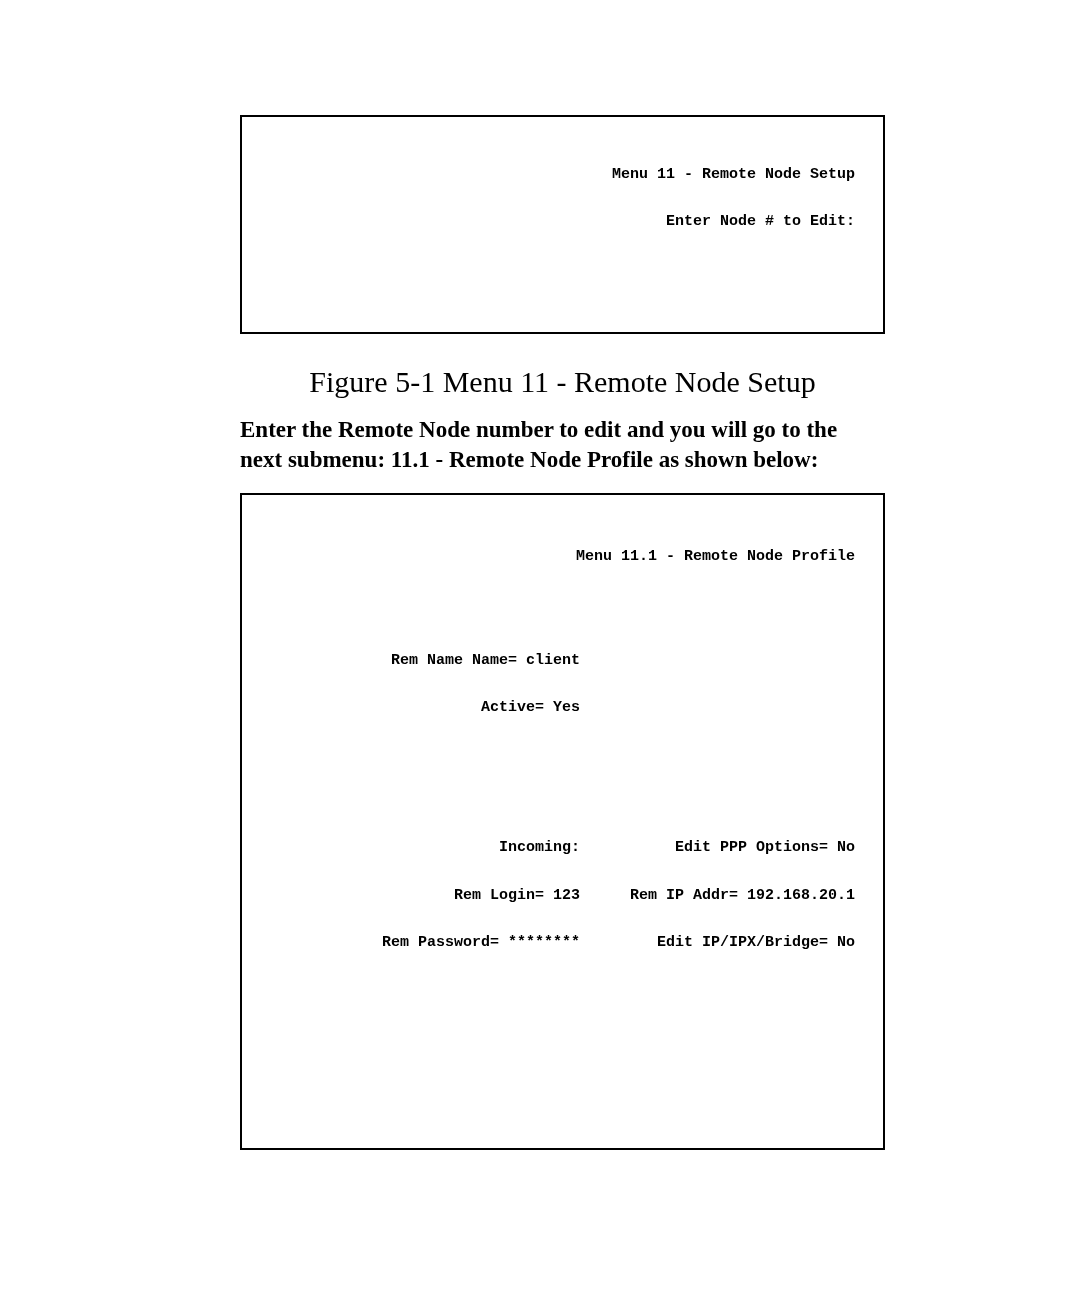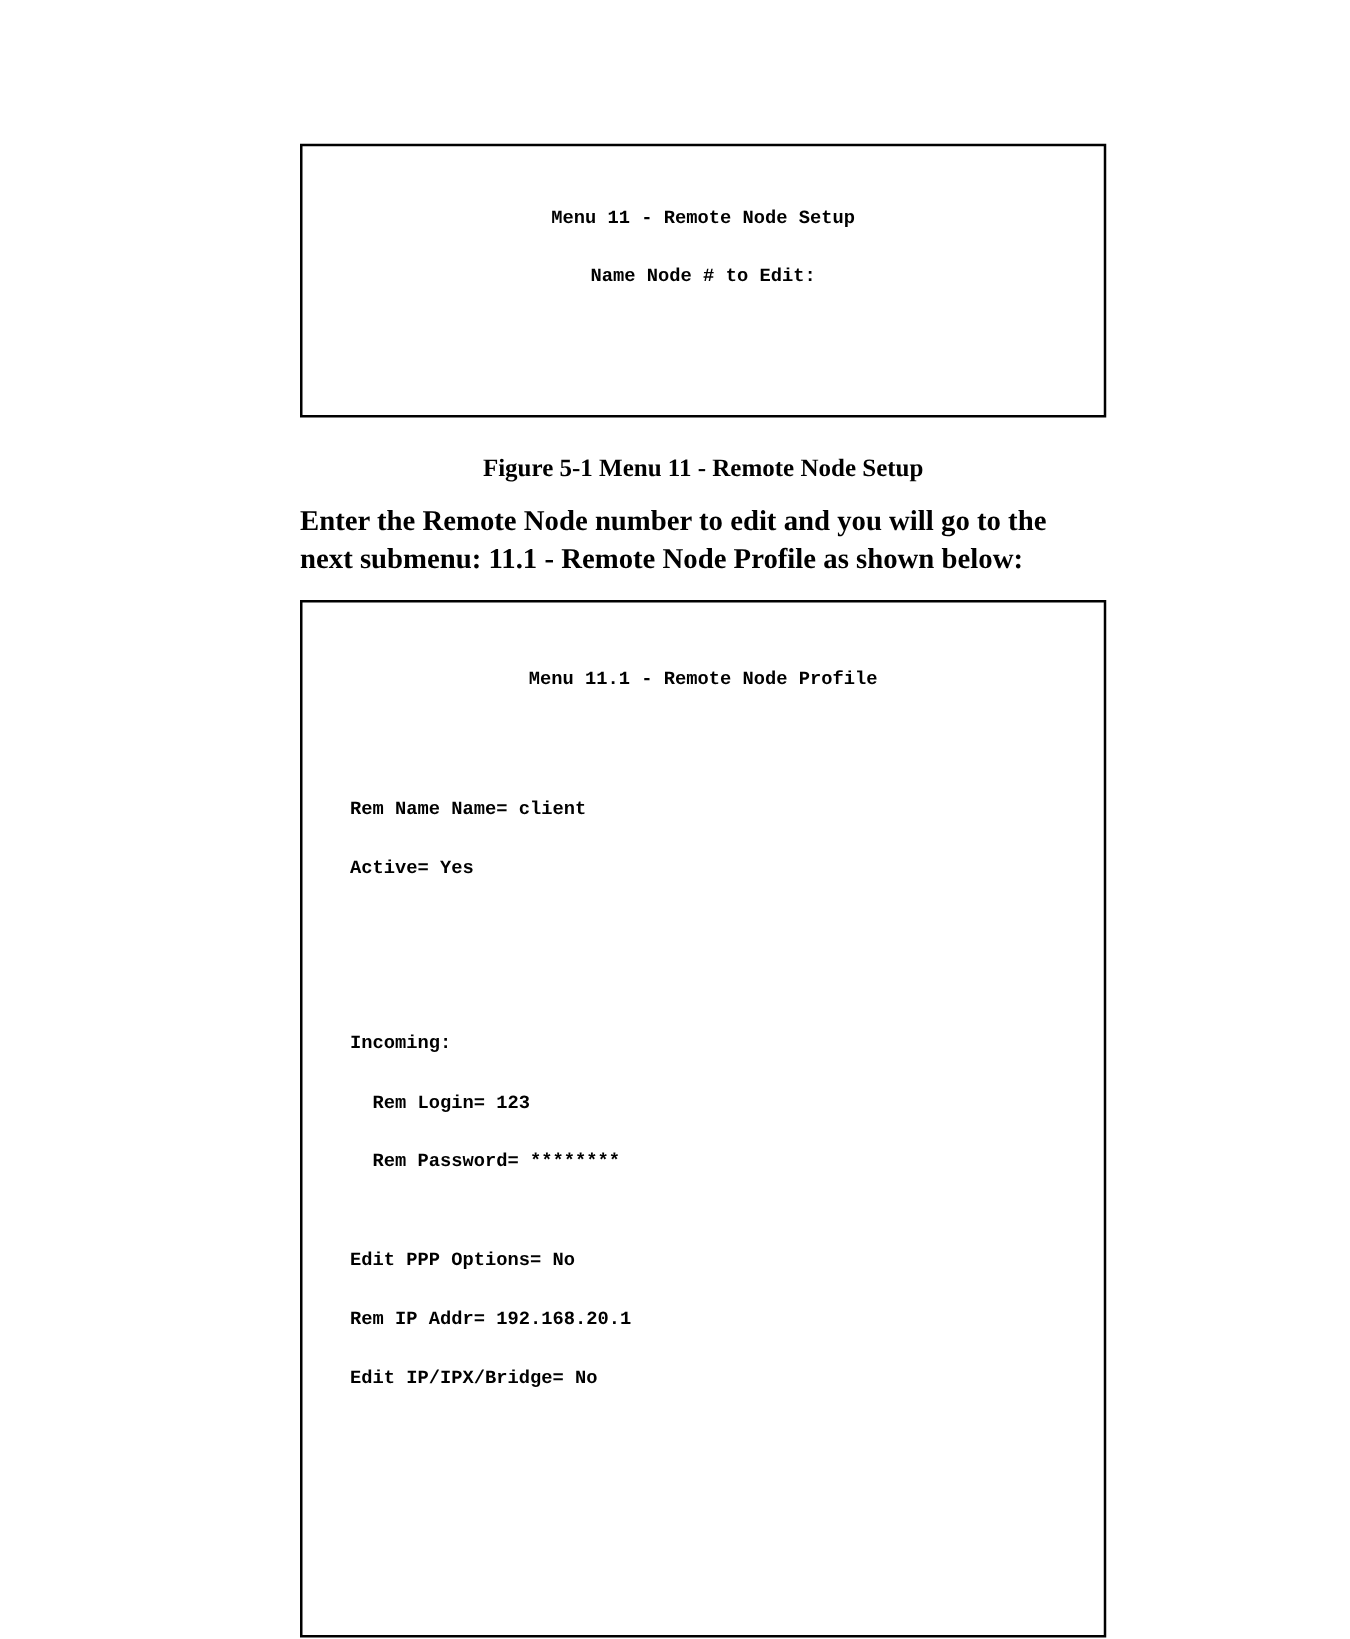--- a/index.html
+++ b/index.html
@@ -26,25 +26,26 @@
     padding: 18px 28px 24px 28px;
     font-family: "Courier New", Courier, monospace;
     font-weight: bold;
     font-size: 15px;
     line-height: 1.05;
     white-space: pre;
     overflow: hidden;
   }
   .terminal .mono-line {
     white-space: pre;
+    text-align: right;
   }
   .caption {
     text-align: center;
-    font-weight: bold;
-    font-size: 20px;
+    font-weight: normal;
+    font-size: 30px;
     margin: 28px 0 14px 0;
   }
   .body-text {
     margin: 0 0 18px 0;
     font-weight: bold;
   }
   .underline-slot {
     display: inline-block;
     border-bottom: 2px solid #000;
     width: 60px;
@@ -68,39 +69,39 @@
   .col2 .cR { flex: 1; }
   .blk { margin-top: 14px; }
 </style>
 </head>
 <body>
 
 <div class="page">
 
   <div class="terminal">
     <div class="center-line mono-line">Menu 11 - Remote Node Setup</div>
-    <div class="center-line mono-line">Name Node # to Edit:</div>
+    <div class="center-line mono-line">Enter Node # to Edit:</div>
     <div class="mono-line">&nbsp;</div>
   </div>
 
   <div class="caption">Figure 5-1 Menu 11 - Remote Node Setup</div>
 
   <p class="body-text">Enter the Remote Node number to edit and you will go to the next submenu: 11.1 - Remote Node Profile as shown below:</p>
 
   <div class="terminal">
     <div class="center-line mono-line" style="padding:4px 0 10px 0;">Menu 11.1 - Remote Node Profile</div>
 
     <div class="col2" style="padding-left:10px;">
       <div class="cL">
         <div class="mono-line">Rem Name Name= client</div>
         <div class="mono-line">Active= Yes</div>
       </div>
     </div>
 
-    <div class="col2 blk" style="padding-left:10px;flex-direction:column;">
+    <div class="col2 blk" style="padding-left:10px;">
       <div class="cL">
         <div class="mono-line">Incoming:</div>
         <div class="mono-line">  <span>Rem Login= 123</span></div>
         <div class="mono-line">  <span>Rem Password= ********</span></div>
       </div>
       <div class="cR">
         <div class="mono-line">Edit PPP Options= No</div>
         <div class="mono-line">Rem IP Addr= 192.168.20.1</div>
         <div class="mono-line">Edit IP/IPX/Bridge= No</div>
       </div>

